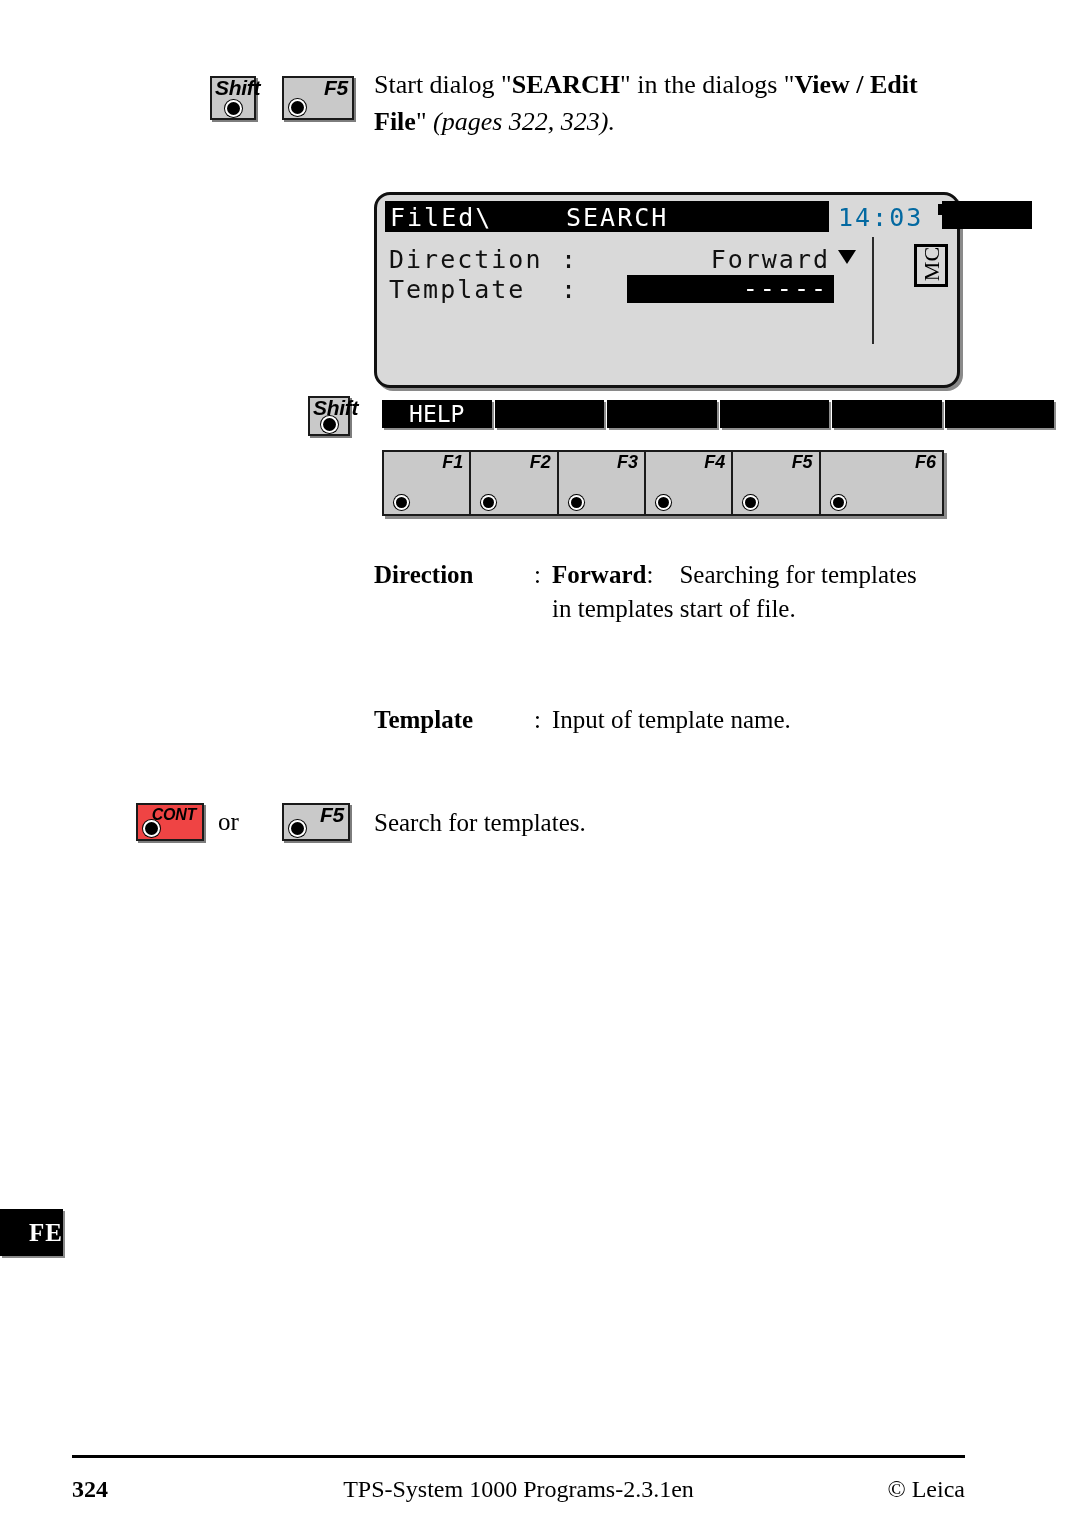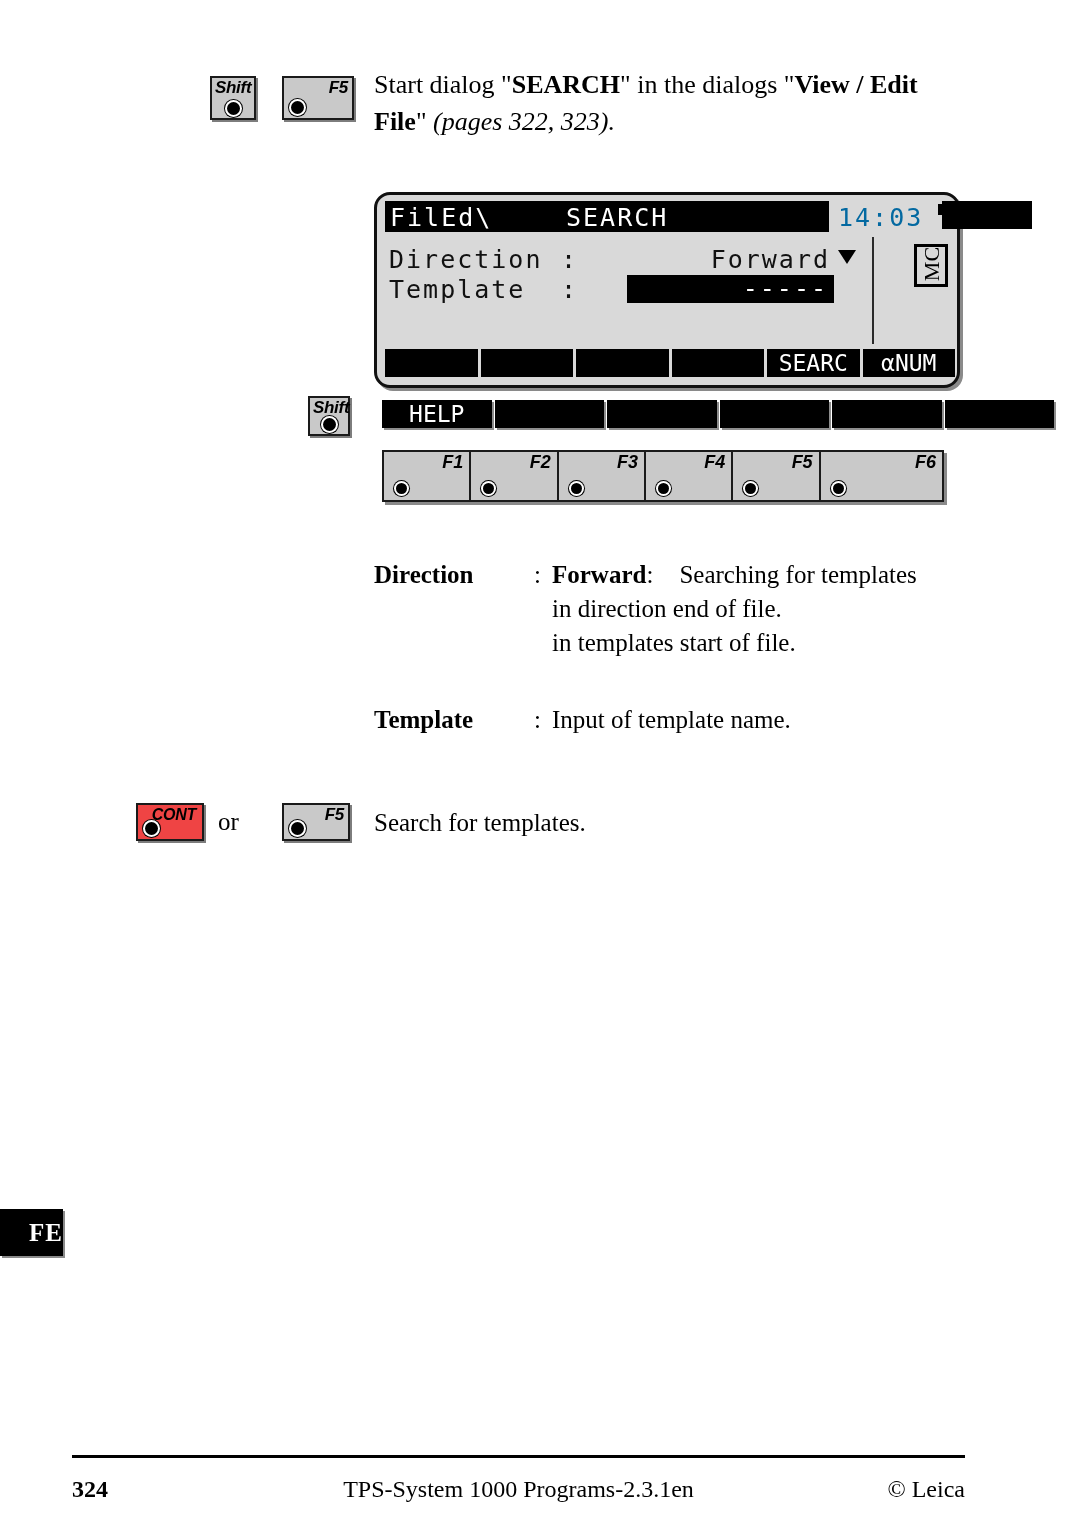--- a/index.html
+++ b/index.html
@@ -25,21 +25,21 @@
     box-shadow: 2px 2px 0 #7d7d7d;
   }
   .key.white { background: #ef4444; text-align: center; }
   .key .klabel {
     position: absolute;
     top: 1px;
     right: 4px;
     font-family: "Liberation Sans", sans-serif;
     font-weight: bold;
     font-style: italic;
-    font-size: 17px;
+    font-size: 21px;
     line-height: 18px;
     letter-spacing: -0.3px;
   }
   .key .kdot {
     position: absolute;
     left: 7px;
     bottom: 4px;
     width: 13px;
     height: 13px;
     border-radius: 50%;
@@ -203,21 +203,21 @@
   #lcd-softkeys { left: 0; bottom: 2px; width: 570px; }
   #shift-softkeys { left: 382px; top: 400px; width: 672px; }
   #shift-softkeys .sk { box-shadow: 2px 2px 0 #8d8d8d; }
 
   
   #fkeys {
     position: absolute;
     left: 382px;
     top: 450px;
     width: 562px;
-    height: 52px;
+    height: 66px;
     display: flex;
     box-sizing: border-box;
     border: 2px solid #1a1a1a;
     background: #c9c9c9;
     box-shadow: 3px 3px 0 #8a8a8a;
   }
   #fkeys .fkey {
     flex: 1 1 0;
     position: relative;
     border-right: 2px solid #1a1a1a;
@@ -326,28 +326,20 @@
     </div>
 
     <div class="fieldrow" style="left:4px; top:74px; width:465px;">
       <span class="flabel">Template</span>
       <span class="fcolon">:</span>
       <span class="hlfield">
         <span>-----</span>
       </span>
     </div>
 
-    <div class="sk-strip" id="lcd-softkeys">
-      <div class="sk"></div>
-      <div class="sk"></div>
-      <div class="sk"></div>
-      <div class="sk"></div>
-      <div class="sk">SEARC</div>
-      <div class="sk">αNUM</div>
-    </div>
 
   </div>
 </div>
 
 <div class="key shiftkey" style="left:308px; top:396px; width:42px; height:40px;">
   <span class="klabel">Shift</span>
   <span class="kdot"></span>
 </div>
 
 <div class="sk-strip" id="shift-softkeys">
@@ -387,23 +379,20 @@
 </div>
 
 <div class="ptext b" style="left:374px; top:558px; width:160px;">Direction</div>
 <div class="ptext" style="left:534px; top:558px; width:20px;">:</div>
 
 <div class="ptext" style="left:552px; top:558px; width:420px;">
   <div>
     <span class="b">Forward</span><span>:</span><span style="display:inline-block;width:26px;"></span><span>Searching for templates</span>
   </div>
   <div>
-    <span>in direction end of file.</span>
-  </div>
-  <div>
     <span>in templates start of file.</span>
   </div>
 </div>
 
 <div class="ptext b" style="left:374px; top:703px; width:160px;">Template</div>
 <div class="ptext" style="left:534px; top:703px; width:20px;">:</div>
 <div class="ptext" style="left:552px; top:703px; width:420px;">Input of template name.</div>
 
 <div class="key white contkey" style="left:136px; top:803px; width:68px; height:38px;">
   <span class="klabel">CONT</span>

